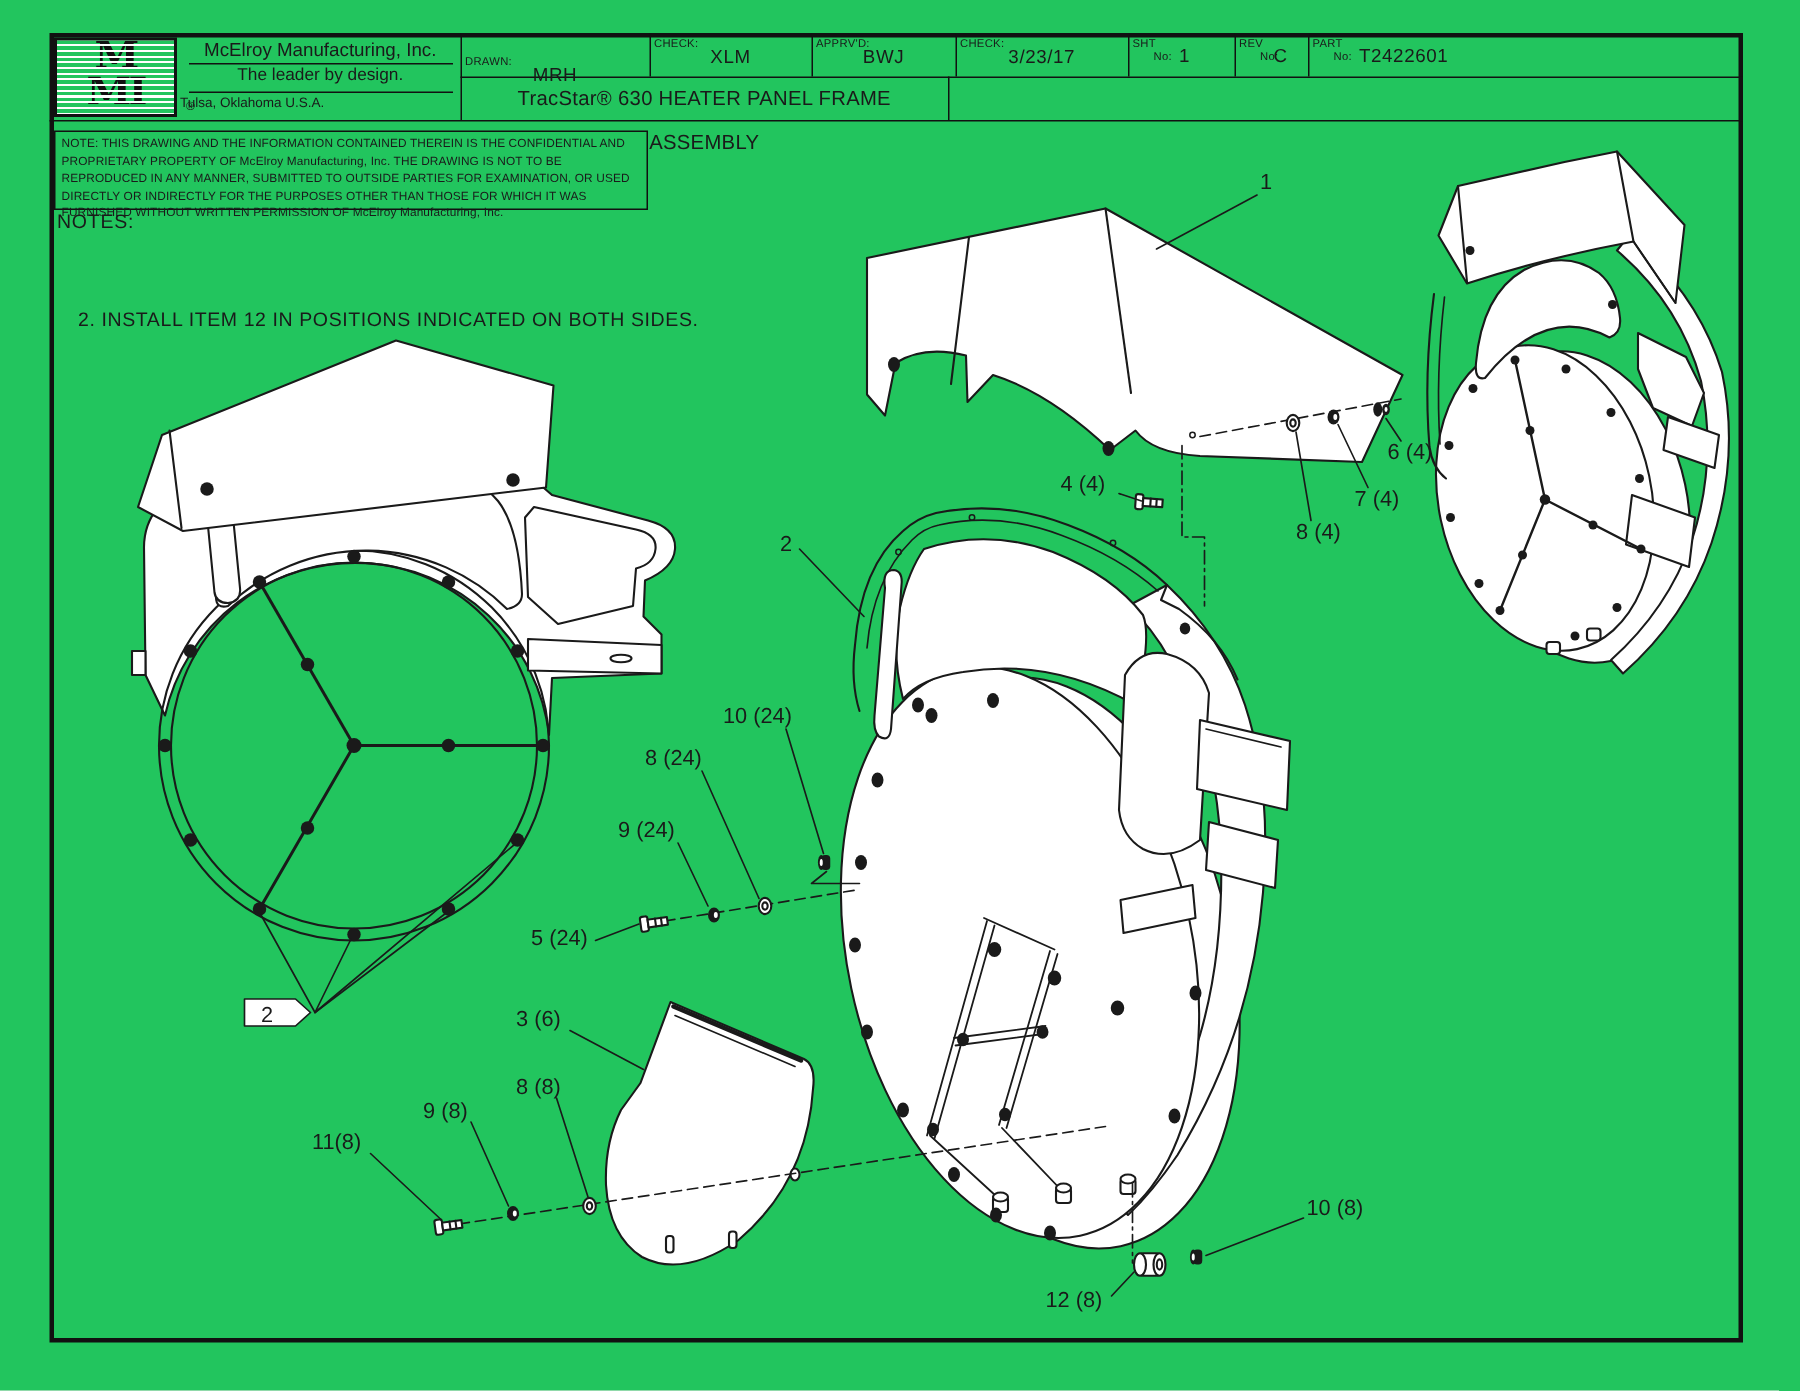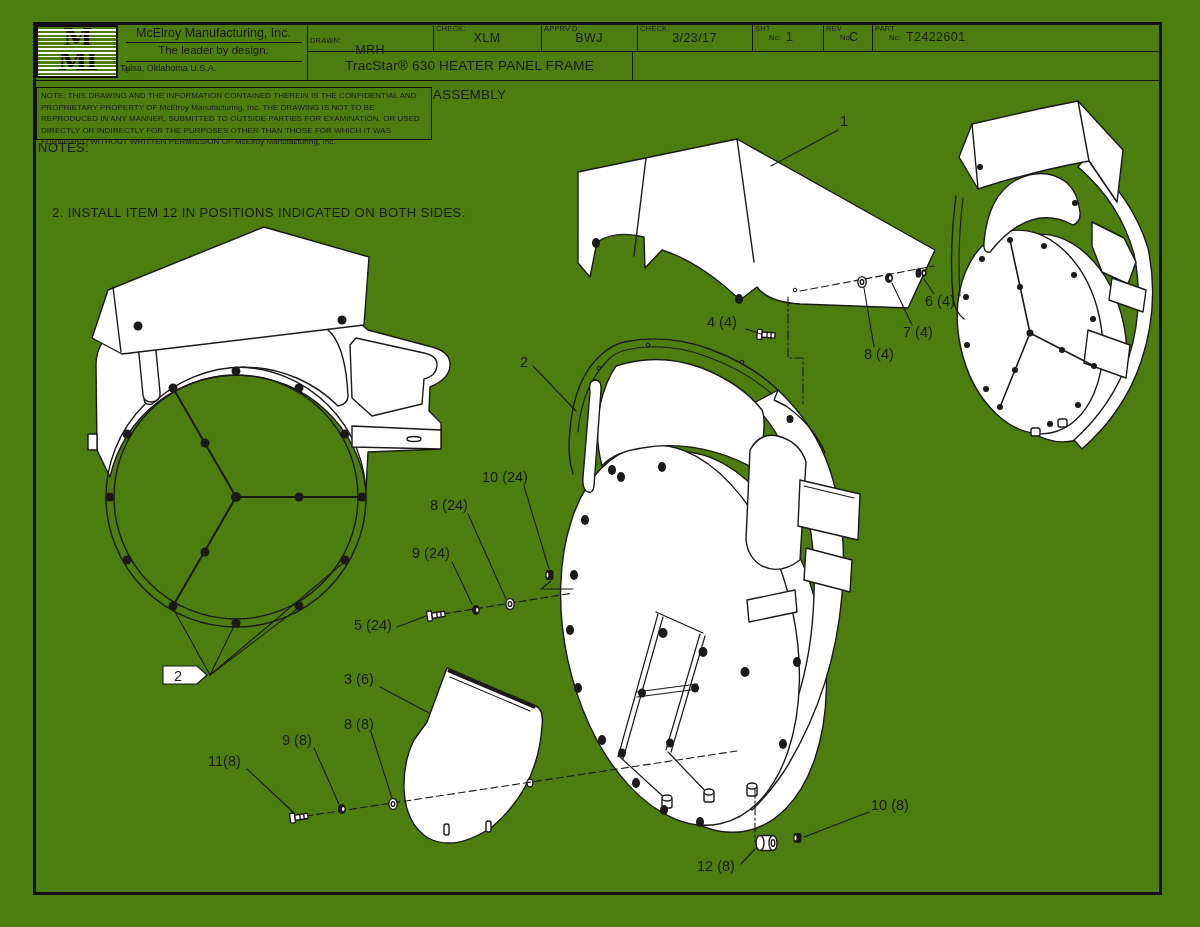--- a/index.html
+++ b/index.html
@@ -1,16 +1,16 @@
 <!DOCTYPE html>
 <html><head>
 <meta charset="utf-8">
 <style>
   html,body{margin:0;padding:0;background:#e8e8e8;}
-  .sheet{position:relative;width:1200px;height:927px;background:#4d7c0f;font-family:"Liberation Sans",sans-serif;color:#1a1a1a;overflow:hidden;}
+  .sheet{position:relative;width:1200px;height:927px;background:#22c55e;font-family:"Liberation Sans",sans-serif;color:#1a1a1a;overflow:hidden;}
   .abs{position:absolute;}
   .border-outer{left:33px;top:22px;width:1129px;height:873px;border:3px solid #111;box-sizing:border-box;}
   
   .logo-box{left:36px;top:25px;width:82px;height:53px;border:2.5px solid #111;box-sizing:border-box;text-align:center;overflow:hidden;}
   .logo-letters{font-family:"DejaVu Serif",serif;font-weight:bold;color:#111;line-height:24px;font-size:27px;letter-spacing:-2px;transform:scaleY(.92);transform-origin:top;}
   .logo-stripes{position:absolute;left:0;top:0;right:0;bottom:0;background:repeating-linear-gradient(180deg,rgba(255,255,255,0) 0 2.4px,#fff 2.4px 3.8px);}
   .vline{width:0;border-left:1.4px solid #111;}
   .hline{height:0;border-top:1.4px solid #111;}
   .co-name{left:120px;top:26px;width:187px;height:16px;font-size:12.5px;text-align:center;}
   .co-tag{left:120px;top:44px;width:187px;height:15px;font-size:11.5px;text-align:center;}

